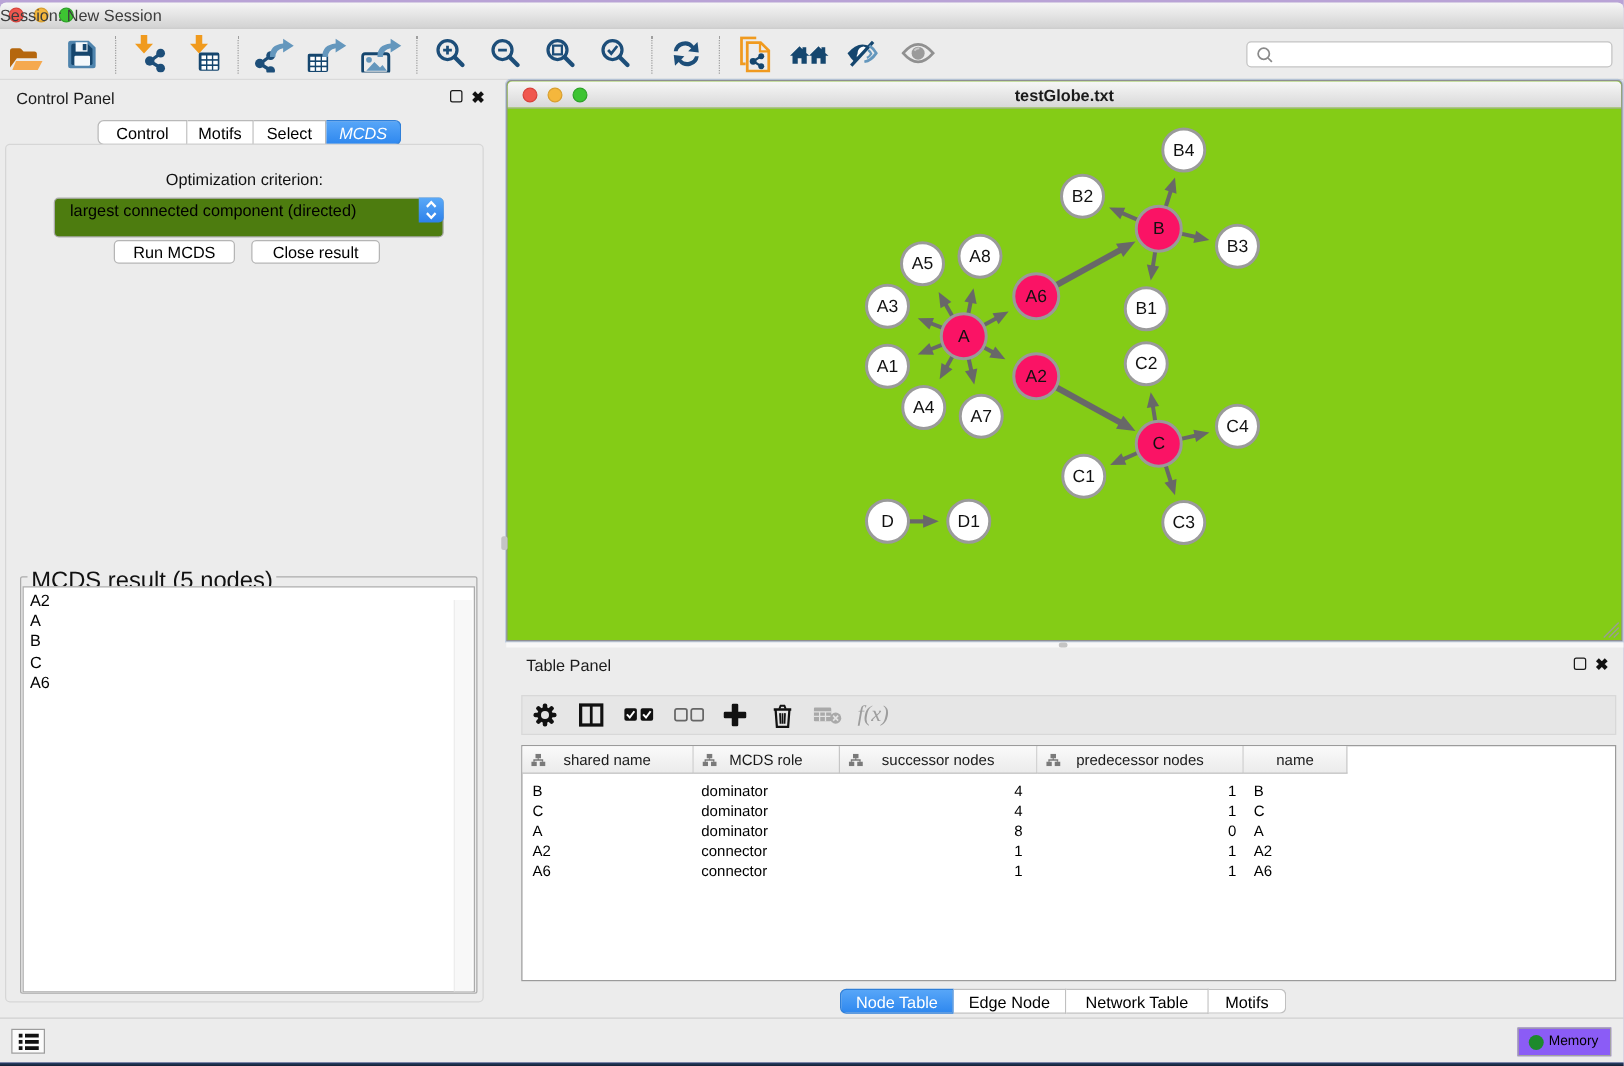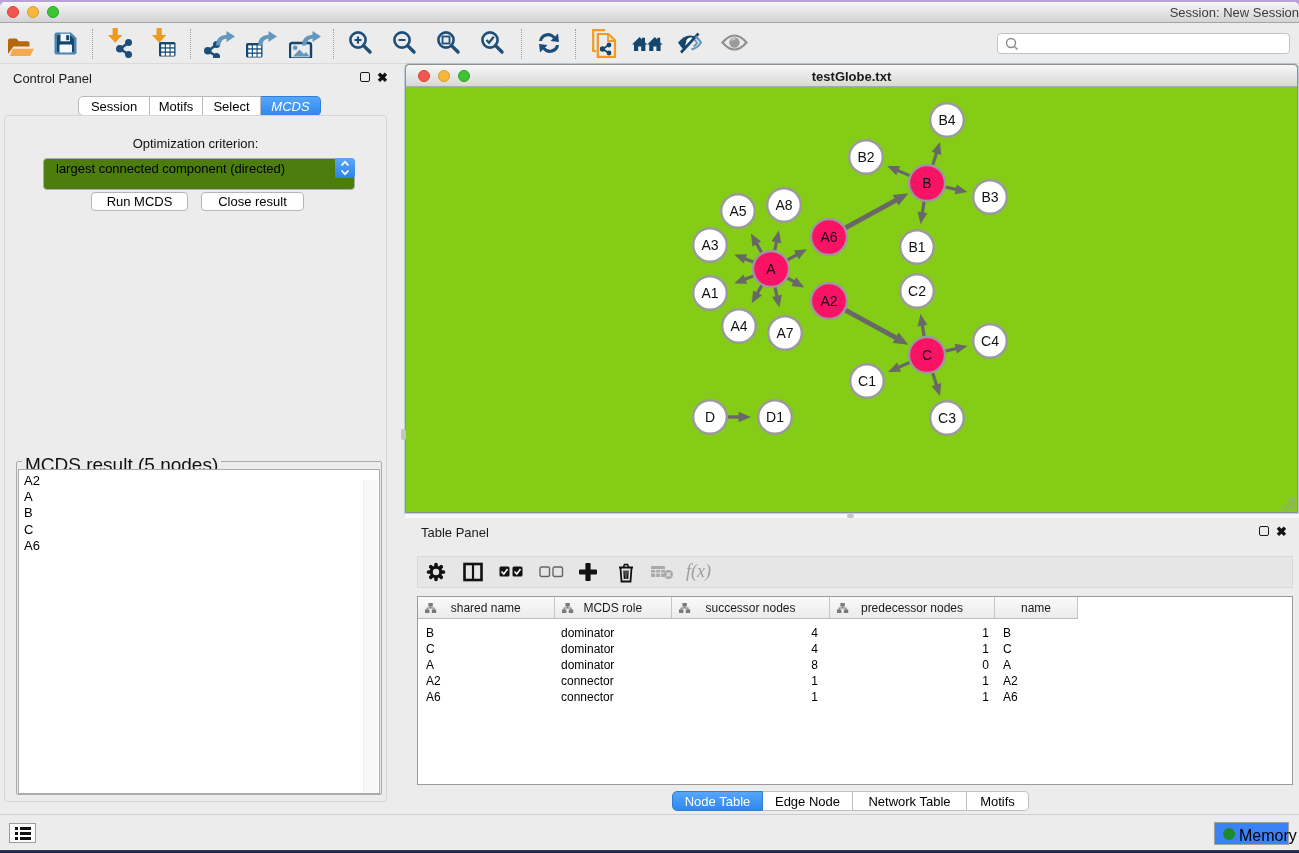--- a/index.html
+++ b/index.html
@@ -3,21 +3,21 @@
 <style>
 * { margin:0; padding:0; box-sizing:border-box; }
 html,body { width:1299px; height:853px; overflow:hidden; }
 body { font-family:"Liberation Sans", sans-serif; background:#b9a3d6; position:relative; }
 #win { position:absolute; left:0; top:2px; width:1299px; height:848px; background:#ececec; border-radius:5px 5px 0 0; overflow:hidden; }
 #titlebar { position:absolute; left:0; top:0; width:1299px; height:21px; background:linear-gradient(#f6f6f6,#d3d3d3); border-bottom:1px solid #a6a6a6; border-radius:5px 5px 0 0; }
 .tl { position:absolute; width:12px; height:12px; border-radius:50%; top:4px; }
 #titlebar .t-red { left:7px; background:#f0574f; border:0.5px solid #d8433c; }
 #titlebar .t-yel { left:27px; background:#f5b73c; border:0.5px solid #d89f2f; }
 #titlebar .t-grn { left:47px; background:#3dc432; border:0.5px solid #2fa329; }
-#title-text { position:absolute; width:100%; top:3px; text-align:right; font-size:13px; color:#3c3c3c; }
+#title-text { position:absolute; width:100%; top:3px; text-align:left; font-size:13px; color:#3c3c3c; }
 #toolbar { position:absolute; left:0; top:21px; width:1299px; height:41px; background:#ececec; border-bottom:1px solid #dadada; }
 .sep { position:absolute; top:6px; height:30px; width:0; border-left:1px dotted #9f9f9f; }
 #search { position:absolute; left:997px; top:10px; width:293px; height:21px; background:#fff; border:1px solid #c3c3c3; border-radius:4px; }
 
 #cp-title { position:absolute; left:13px; top:69px; font-size:13px; color:#1b1b1b; }
 .winbtn-sq { position:absolute; width:10px; height:10px; border:1.6px solid #1a1a1a; border-radius:2px; }
 .winbtn-x { position:absolute; font-size:13px; font-weight:bold; color:#111; }
 #cp-tabs { position:absolute; left:78px; top:94px; height:20px; display:flex; }
 #cp-tabs .tab { height:20px; background:#fff; border:1px solid #b9b9b9; border-left:none; font-size:13px; color:#000; text-align:center; line-height:19px; }
 #cp-tabs .tab:first-child { border-left:1px solid #b9b9b9; border-radius:5px 0 0 5px; }
@@ -45,21 +45,21 @@
 #tbl { position:absolute; left:417px; top:594px; width:876px; height:189px; background:#fff; border:1px solid #9b9b9b; }
 .th { position:absolute; top:0; height:22px; background:linear-gradient(#fafafa,#ebebeb); border-right:1px solid #c6c6c6; border-bottom:1px solid #bcbcbc; font-size:12px; color:#1a1a1a; text-align:center; line-height:22px; }
 .td { position:absolute; font-size:12px; color:#000; height:16px; line-height:16px; }
 
 #bot-tabs { position:absolute; left:672px; top:789px; height:20px; display:flex; }
 #bot-tabs .tab { height:20px; background:#fff; border:1px solid #c0c0c0; border-left:none; font-size:13px; color:#000; text-align:center; line-height:19px; }
 #bot-tabs .tab:first-child { border-left:1px solid #c0c0c0; border-radius:5px 0 0 5px; background:linear-gradient(#57a6f8,#2f88ef); color:#fff; border-color:#2f7fd8; }
 #bot-tabs .tab:last-child { border-radius:0 5px 5px 0; }
 
 #statusline { position:absolute; left:0; top:812px; width:1299px; height:1px; background:#cfcfcf; }
-#mem-btn { position:absolute; left:1214px; top:820px; width:75px; height:23px; background:#3b82f6; border:1px solid #a2a2a2; font-size:16px; color:#000; }
+#mem-btn { position:absolute; left:1214px; top:820px; width:75px; height:23px; background:#8b5cf6; border:1px solid #a2a2a2; font-size:11px; color:#000; }
 #list-btn { position:absolute; left:9px; top:821px; width:27px; height:20px; background:#fbfbfb; border:1px solid #9c9c9c; }
 #bottomstrip { position:absolute; left:0; top:850px; width:1299px; height:3px; background:linear-gradient(#2b4671,#111a2b); }
 .grip { position:absolute; background:#c4c4c4; border-radius:2px; }
 </style></head>
 <body>
 <div id="win">
   <div id="titlebar">
     <div class="tl t-red"></div>
       <div class="tl t-yel"></div>
       <div class="tl t-grn"></div>
@@ -218,21 +218,21 @@
           <circle cx="7" cy="7" r="4.5" fill="none" stroke="#8a8a8a" stroke-width="1.4"></circle>
           <line x1="10.4" y1="10.4" x2="13.5" y2="13.5" stroke="#8a8a8a" stroke-width="1.4"></line>
         </svg>
     </div>
   </div>
 
   <div id="cp-title">Control Panel</div>
   <div class="winbtn-sq" style="left:360px;top:70px;"></div>
   <div class="winbtn-x" style="left:377px;top:68px;">✖</div>
   <div id="cp-tabs">
-    <div class="tab" style="width:72px;">Session</div>
+    <div class="tab" style="width:72px;">Control</div>
     <div class="tab" style="width:53px;">Motifs</div>
     <div class="tab" style="width:58px;">Select</div>
     <div class="tab sel" style="width:60px;">MCDS</div>
   </div>
   <div id="cp-body"></div>
   <div id="opt-label">Optimization criterion:</div>
   <div id="dropdown">largest connected component (directed)
     <div id="dd-cap"><svg width="20" height="20">
           <path d="M6.5 7.5 L10 3.8 L13.5 7.5" fill="none" stroke="#fff" stroke-width="1.8"></path>
           <path d="M6.5 12.5 L10 16.2 L13.5 12.5" fill="none" stroke="#fff" stroke-width="1.8"></path>

